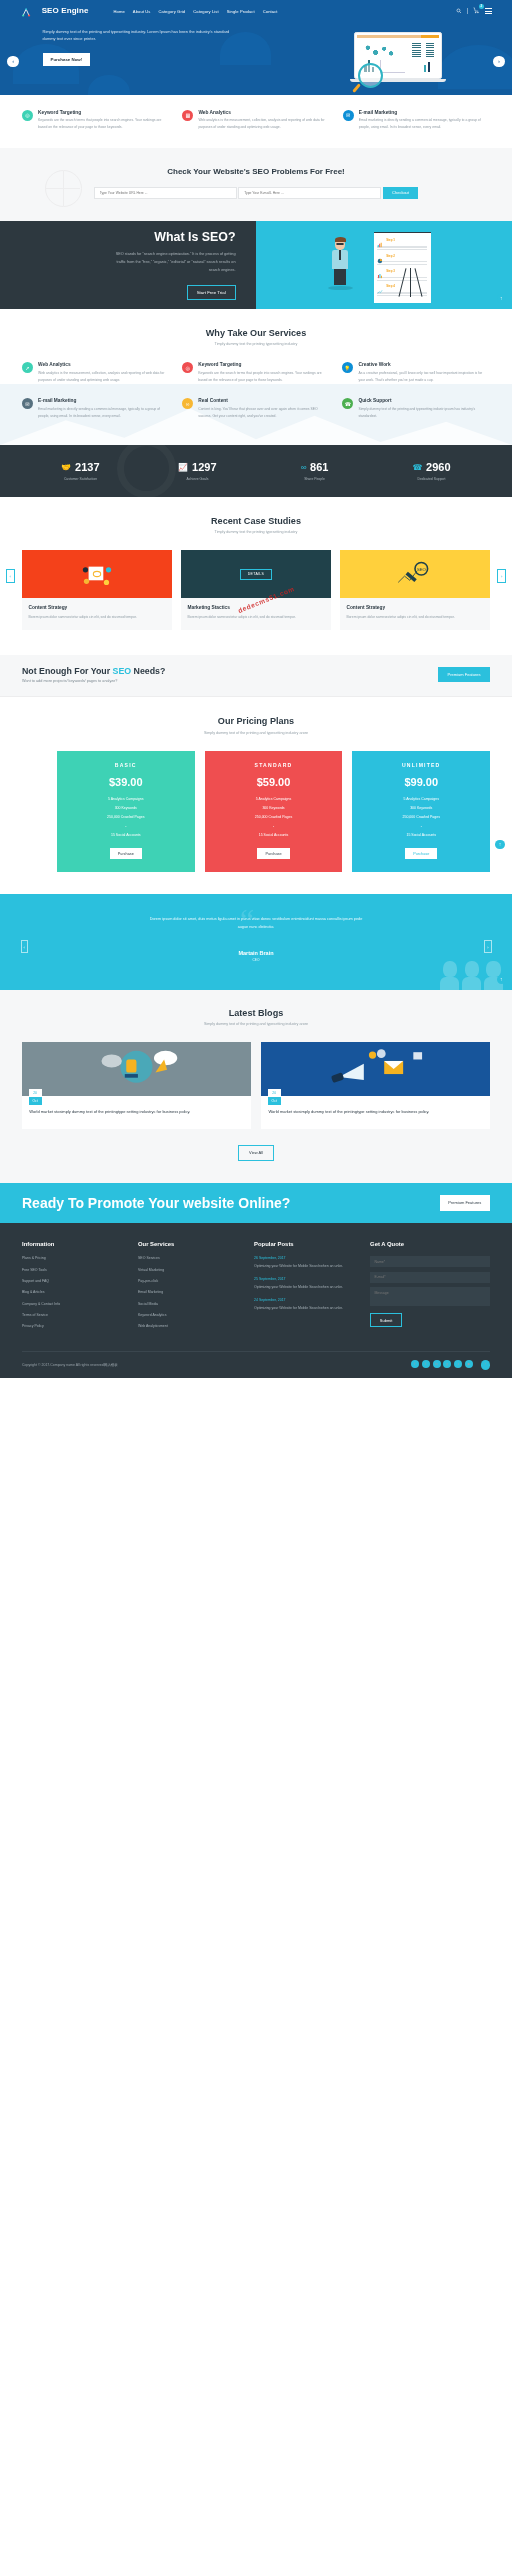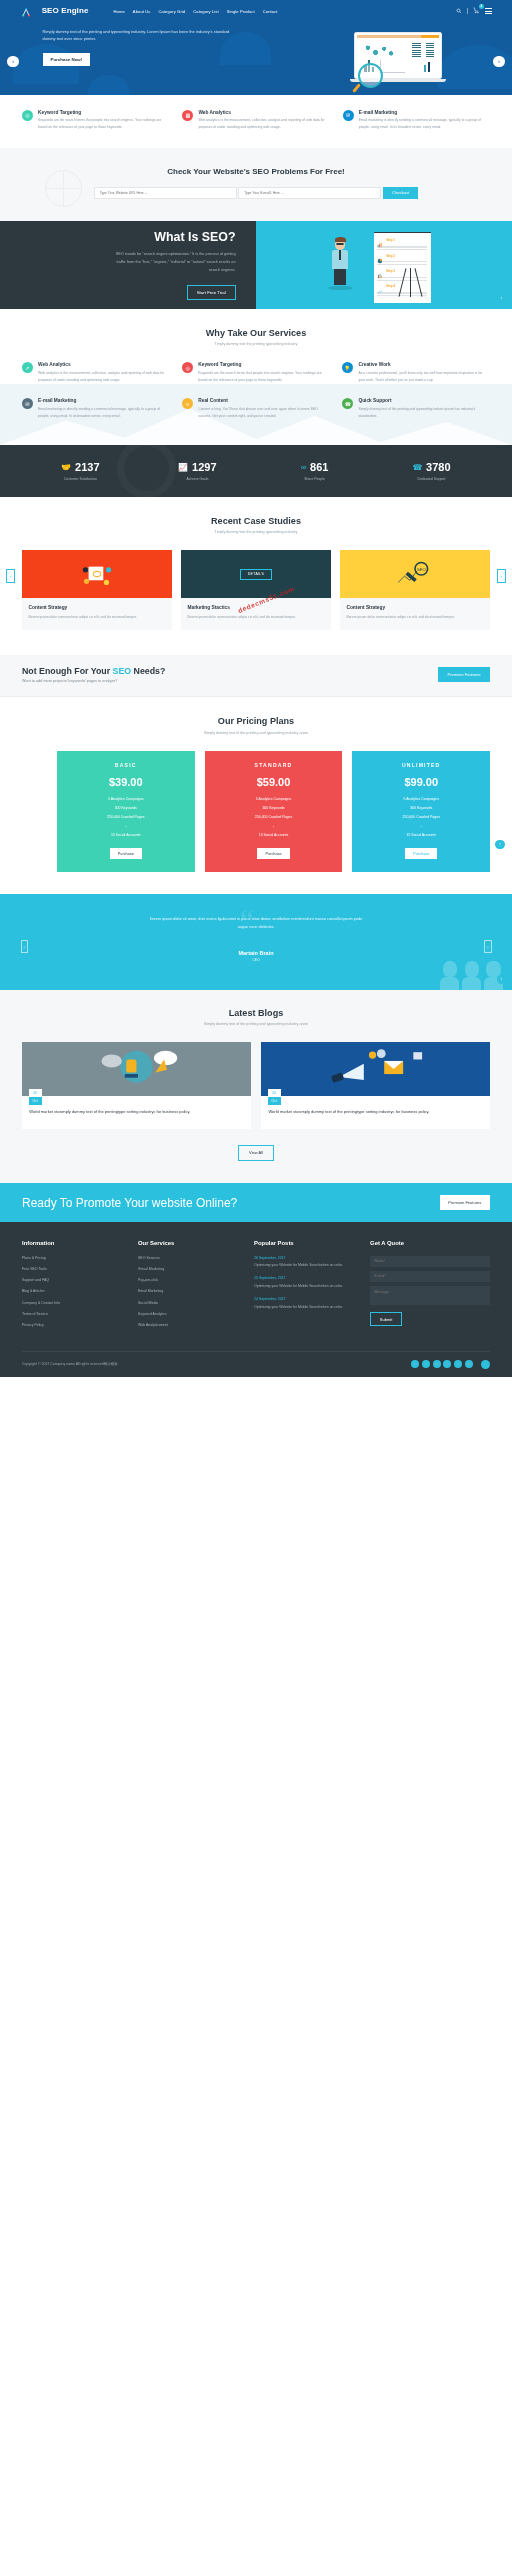--- a/index.html
+++ b/index.html
@@ -201,21 +201,21 @@
   .date-chip .d { background:#fff; color:#2bc0dd; font-size:3.4px; padding:2.2px 0; }
   .date-chip .m { background:#2bc0dd; color:#fff; font-size:3.4px; padding:2.2px 0; }
   .blog-body { padding:12.4px 7.3px 13px; }
   .blog-body p { font-size:4px; line-height:1.85; color:#2d3a44; }
   .viewall { display:block; margin:16px auto 0; border:0.7px solid #2bc0dd; background:transparent;
     color:#2d3a44; font-size:4px; padding:4.4px 10.2px; font-family:inherit; cursor:pointer; }
 
   
   .ready { background:#2bc0dd; padding:12.4px 0; }
   .ready-in { display:flex; align-items:center; justify-content:space-between; }
-  .ready-in h3 { color:#fff; font-size:12px; font-weight:normal; }
+  .ready-in h3 { color:#fff; font-size:14px; font-weight:bold; }
   .ready-btn { background:#fff; color:#2d3a44; border:none; font-size:4px; padding:5.1px 8.8px; font-family:inherit; cursor:pointer; }
 
   
   .footer { background:#2d383f; padding:17.6px 0 0; }
   .fcols { display:flex; gap:11.7px; }
   .fcol { flex:1; }
   .fcol.quote { flex:1.15; }
   .fcol h4 { color:#fff; font-size:5.9px; font-weight:bold; margin-bottom:9.5px; }
   .fcol a { display:block; color:#a3aeb5; font-size:3.5px; text-decoration:none; margin-bottom:7.3px; }
   .post-date { color:#2bc0dd; font-size:3.5px; margin-bottom:2.9px; }
@@ -501,21 +501,21 @@
       <div class="cntr">
         <div class="top">
             <span class="cico">∞</span>
           <span class="num">861</span>
           </div>
         <div class="lbl">Share People</div>
       </div>
       <div class="cntr">
         <div class="top">
             <span class="cico">☎</span>
-          <span class="num">3780</span>
+          <span class="num">2960</span>
           </div>
         <div class="lbl">Dedicated Support</div>
       </div>
     </div>
   </div>
 </div>
 
 <div class="cases">
   <div class="wrap">
     <h2 class="sec-title">Recent Case Studies</h2>

